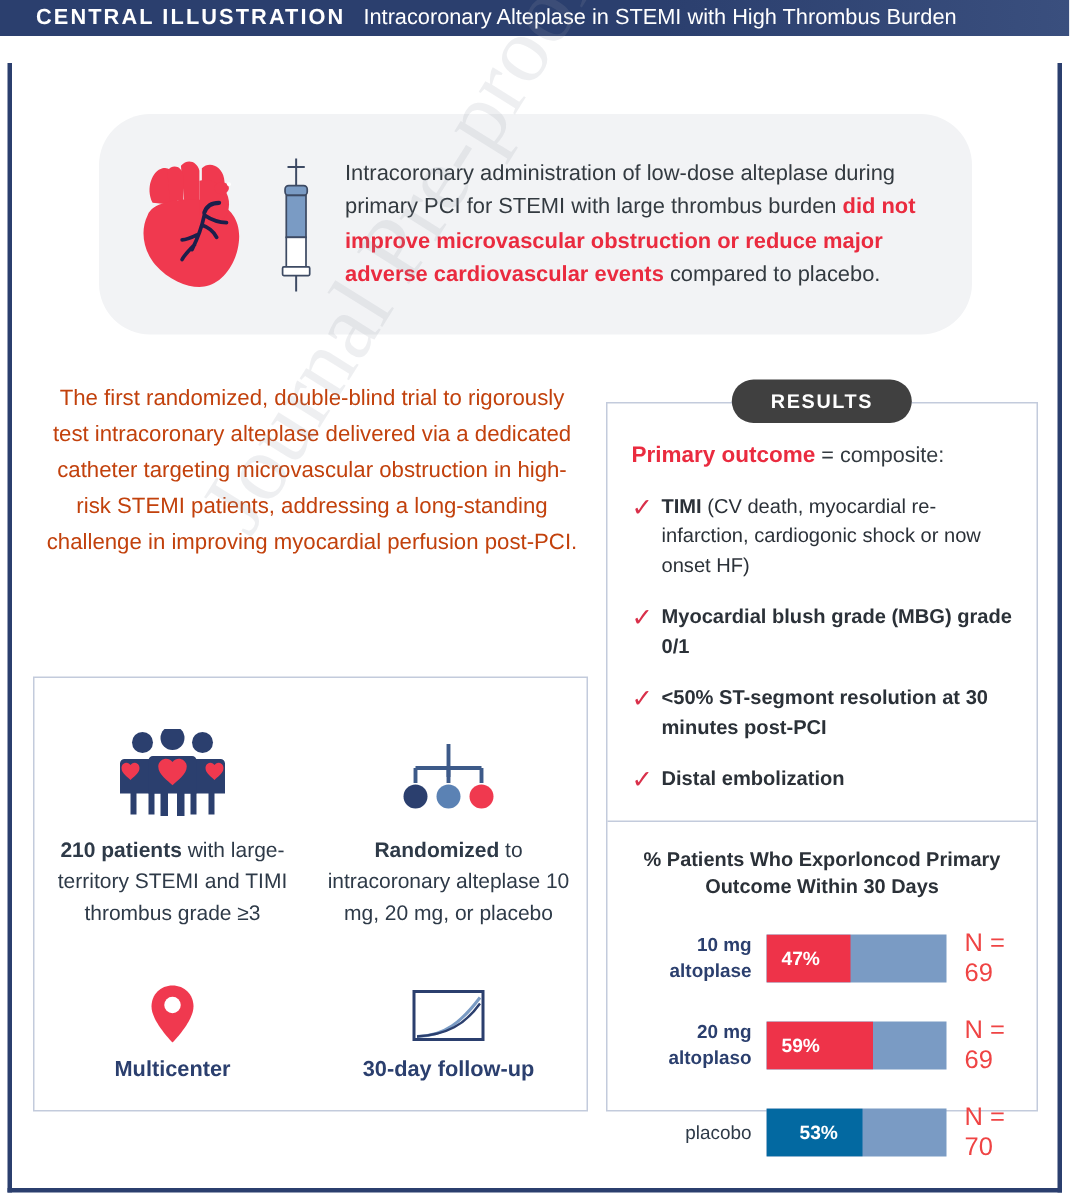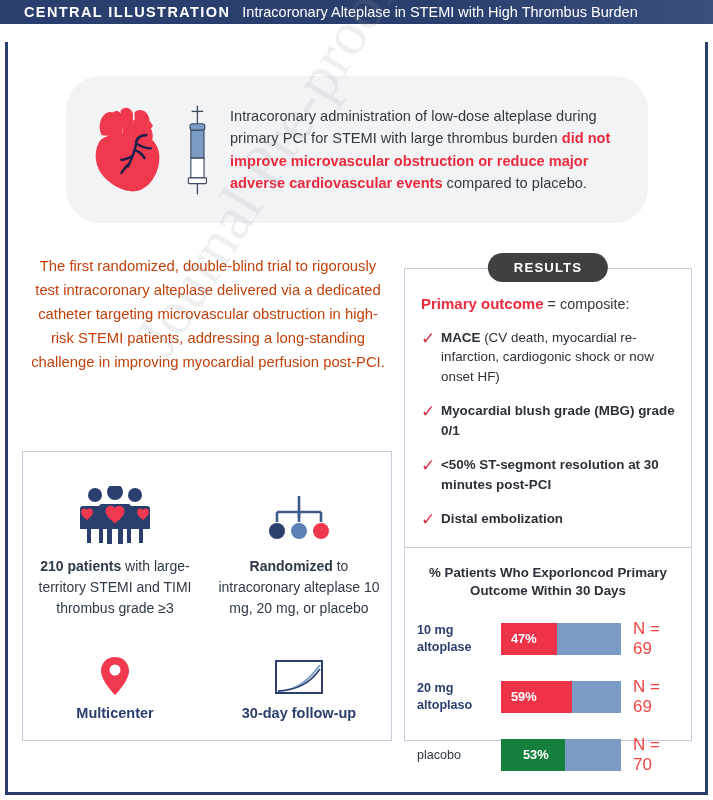--- a/index.html
+++ b/index.html
@@ -255,20 +255,22 @@
     line-height: 1.38;
     margin-bottom: 18px;
   }
   .bar-row {
     display: flex;
     align-items: center;
     margin-bottom: 18px;
   }
   .bar-label {
     flex: 0 0 84px;
+    text-align: right;
+    padding-right: 10px;
     font-size: 12.6px;
     font-weight: bold;
     color: #2b3f6e;
     line-height: 1.3;
   }
   .bar-label.plain {
     font-weight: normal;
     color: #2e3a48;
   }
   .bar-track {
@@ -416,21 +418,21 @@
   <div class="panel" id="results-panel">
     <div class="panel-pill">RESULTS</div>
 
     <div class="results-body">
       <div class="primary-line">
         <span class="pri">Primary outcome</span><span> = composite:</span>
       </div>
 
       <div class="check-item">
         <span class="check-mark">✓</span>
-        <span class="check-text"><b>MACE</b><span> (CV death, myocardial re-infarction, cardiogonic shock or now onset HF)</span></span>
+        <span class="check-text"><b>TIMI</b><span> (CV death, myocardial re-infarction, cardiogonic shock or now onset HF)</span></span>
       </div>
 
       <div class="check-item">
         <span class="check-mark">✓</span>
         <span class="check-text"><b>Myocardial blush grade (MBG) grade 0/1</b><span></span></span>
       </div>
 
       <div class="check-item">
         <span class="check-mark">✓</span>
         <span class="check-text"><b>&lt;50% ST-segmont resolution at 30 minutes post-PCI</b><span></span></span>
@@ -463,21 +465,21 @@
           <div class="bar-fill" style="width: 59%; background: rgb(238, 51, 73);">
             <span class="bar-value">59%</span>
           </div>
         </div>
         <div class="bar-n">N = 69</div>
       </div>
 
       <div class="bar-row">
         <div class="bar-label plain">placobo</div>
         <div class="bar-track" style="background: rgb(122, 155, 196);">
-          <div class="bar-fill" style="width: 53%; background: #15803d; padding-left: 22px;">
+          <div class="bar-fill" style="width: 53%; background: #0369a1; padding-left: 22px;">
             <span class="bar-value">53%</span>
           </div>
         </div>
         <div class="bar-n">N = 70</div>
       </div>
     </div>
   </div>
 
 </div>
 

